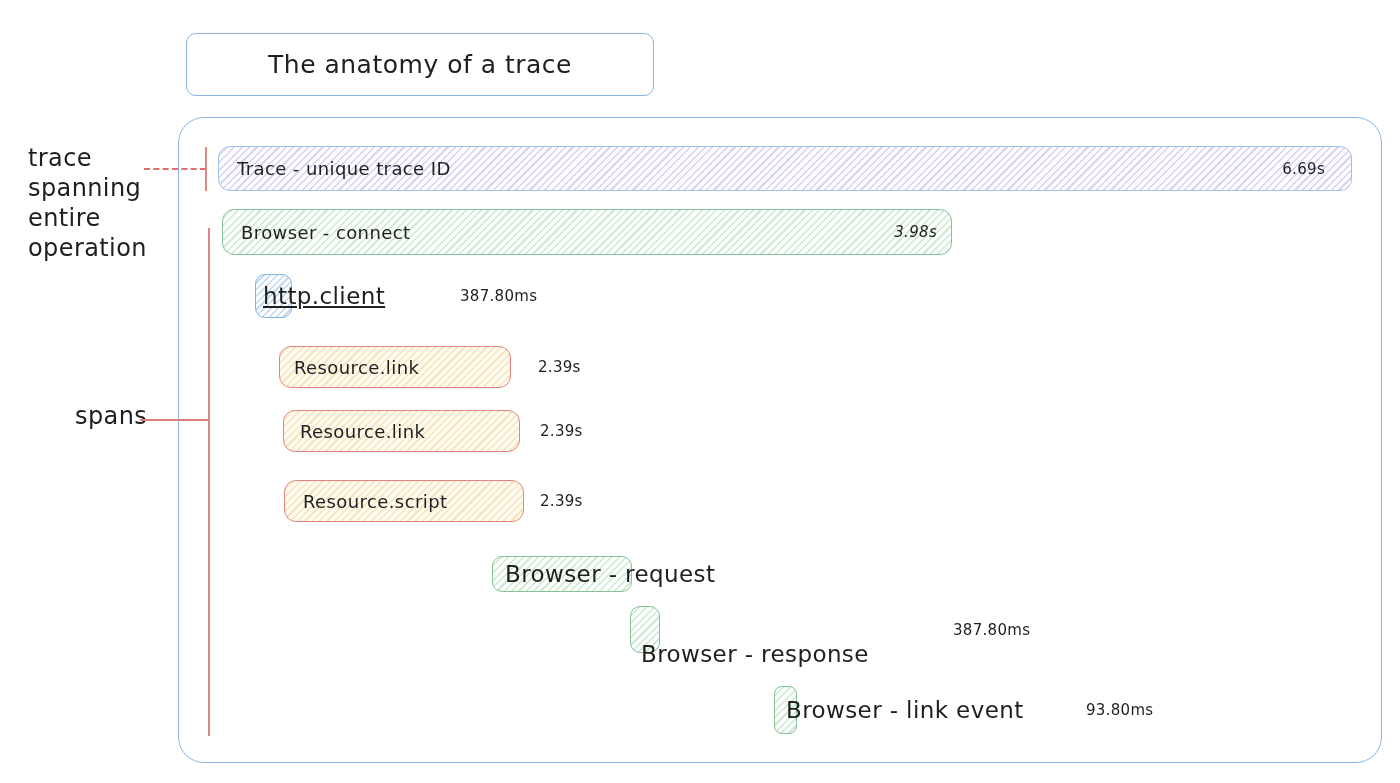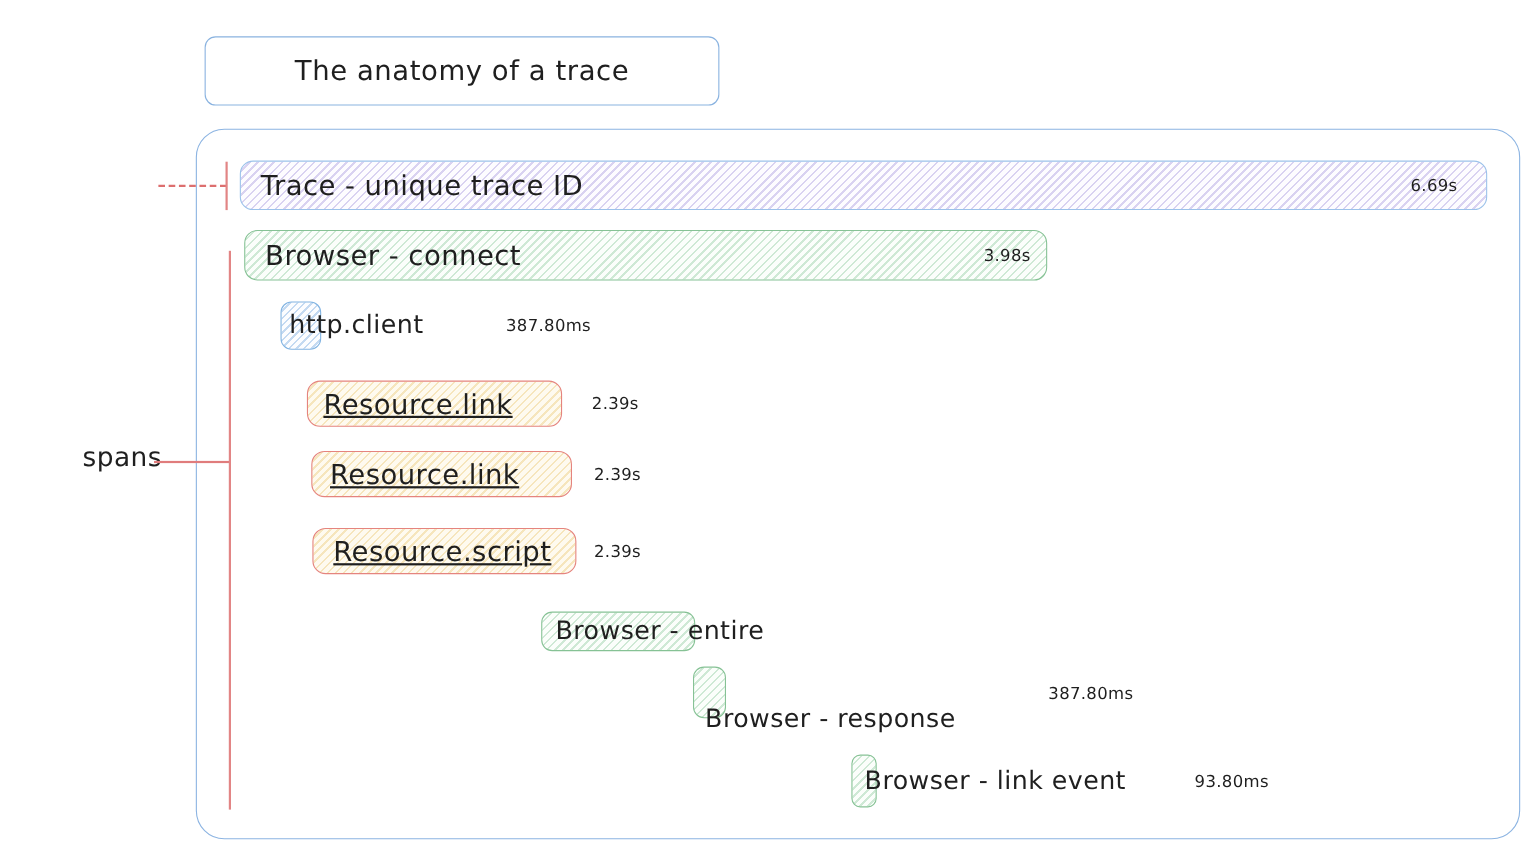--- a/index.html
+++ b/index.html
@@ -50,25 +50,24 @@
     background-color: #fcfdff;
     background-image: repeating-linear-gradient(135deg, rgba(92,152,216,0.35) 0 1.6px, transparent 1.6px 4.8px);
     border: 1.6px solid #82b4e2;
     border-radius: 10px;
   }
   .h-cream {
     background-color: #fefaef;
     background-image: repeating-linear-gradient(135deg, rgba(233,196,106,0.38) 0 1.6px, transparent 1.6px 5.2px);
     border: 1.6px solid #e5847e;
     border-radius: 12px;
-    text-decoration: underline;
   }
 
   .bar-label {
-    font-size: 25px;
+    font-size: 18px;
     letter-spacing: 0.4px;
     white-space: nowrap;
   }
   .free-label {
     font-size: 23px;
     letter-spacing: 0.4px;
     white-space: nowrap;
     display: flex;
     align-items: center;
     z-index: 3;
@@ -97,60 +96,66 @@
 <body>
 
 <div class="canvas">
 
   <div class="abs title-box" style="left:186px; top:33px; width:466px; height:61px;">
     <span>The anatomy of a trace</span>
   </div>
 
   <div class="abs frame" style="left:178px; top:117px; width:1202px; height:644px;"></div>
 
+  <div class="abs note" style="left:28px; top:143px;">
+    <div>trace</div>
+    <div>spanning</div>
+    <div>entire</div>
+    <div>operation</div>
+  </div>
 
   <div class="abs note" style="left:75px; top:401px;">spans</div>
 
   <div class="abs red-h-dashed" style="left:144px; top:168px; width:62px; height:0;"></div>
   <div class="abs red-v" style="left:205px; top:147px; width:2px; height:44px;"></div>
 
   <div class="abs red-h-solid" style="left:140px; top:419px; width:69px; height:2px;"></div>
   <div class="abs red-v" style="left:208px; top:228px; width:2px; height:508px;"></div>
 
   <div class="abs bar h-purple" style="left:218px; top:146px; width:1134px; height:45px; padding:0 26px 0 18px;">
     <span class="bar-label">Trace - unique trace ID</span>
     <span class="duration" style="margin-left:auto;">6.69s</span>
   </div>
 
   <div class="abs bar h-green" style="left:222px; top:209px; width:730px; height:46px; padding:0 14px 0 18px;">
     <span class="bar-label">Browser - connect</span>
-    <span class="duration" style="margin-left:auto;">3.98s</span>
+    <span class="duration" style="margin-left:auto;font-style:italic;">3.98s</span>
   </div>
 
   <div class="abs box h-blue" style="left:255px; top:274px; width:37px; height:44px;"></div>
-  <span class="abs free-label" style="left:263px; top:274px; height:44px;">http.client</span>
+  <span class="abs free-label" style="left:263px; top:274px; height:44px;text-decoration:underline;">http.client</span>
   <span class="abs duration" style="left:460px; top:274px; height:44px;">387.80ms</span>
 
   <div class="abs bar h-cream" style="left:279px; top:346px; width:232px; height:42px; padding-left:14px;">
     <span class="bar-label">Resource.link</span>
   </div>
   <span class="abs duration" style="left:538px; top:346px; height:42px;">2.39s</span>
 
   <div class="abs bar h-cream" style="left:283px; top:410px; width:237px; height:42px; padding-left:16px;">
     <span class="bar-label">Resource.link</span>
   </div>
   <span class="abs duration" style="left:540px; top:410px; height:42px;">2.39s</span>
 
   <div class="abs bar h-cream" style="left:284px; top:480px; width:240px; height:42px; padding-left:18px;">
     <span class="bar-label">Resource.script</span>
   </div>
   <span class="abs duration" style="left:540px; top:480px; height:42px;">2.39s</span>
 
   <div class="abs box h-green" style="left:492px; top:556px; width:140px; height:36px; border-radius:10px;"></div>
-  <span class="abs free-label" style="left:505px; top:553px; height:42px;">Browser - entire</span>
+  <span class="abs free-label" style="left:505px; top:553px; height:42px;">Browser - request</span>
 
   <div class="abs box h-green" style="left:630px; top:606px; width:30px; height:47px; border-radius:10px;"></div>
   <span class="abs free-label" style="left:641px; top:630px; height:47px;">Browser - response</span>
   <span class="abs duration" style="left:953px; top:606px; height:47px;">387.80ms</span>
 
   <div class="abs box h-green" style="left:774px; top:686px; width:23px; height:48px; border-radius:8px;"></div>
   <span class="abs free-label" style="left:786px; top:686px; height:48px;">Browser - link event</span>
   <span class="abs duration" style="left:1086px; top:686px; height:48px;">93.80ms</span>
 
 </div>

